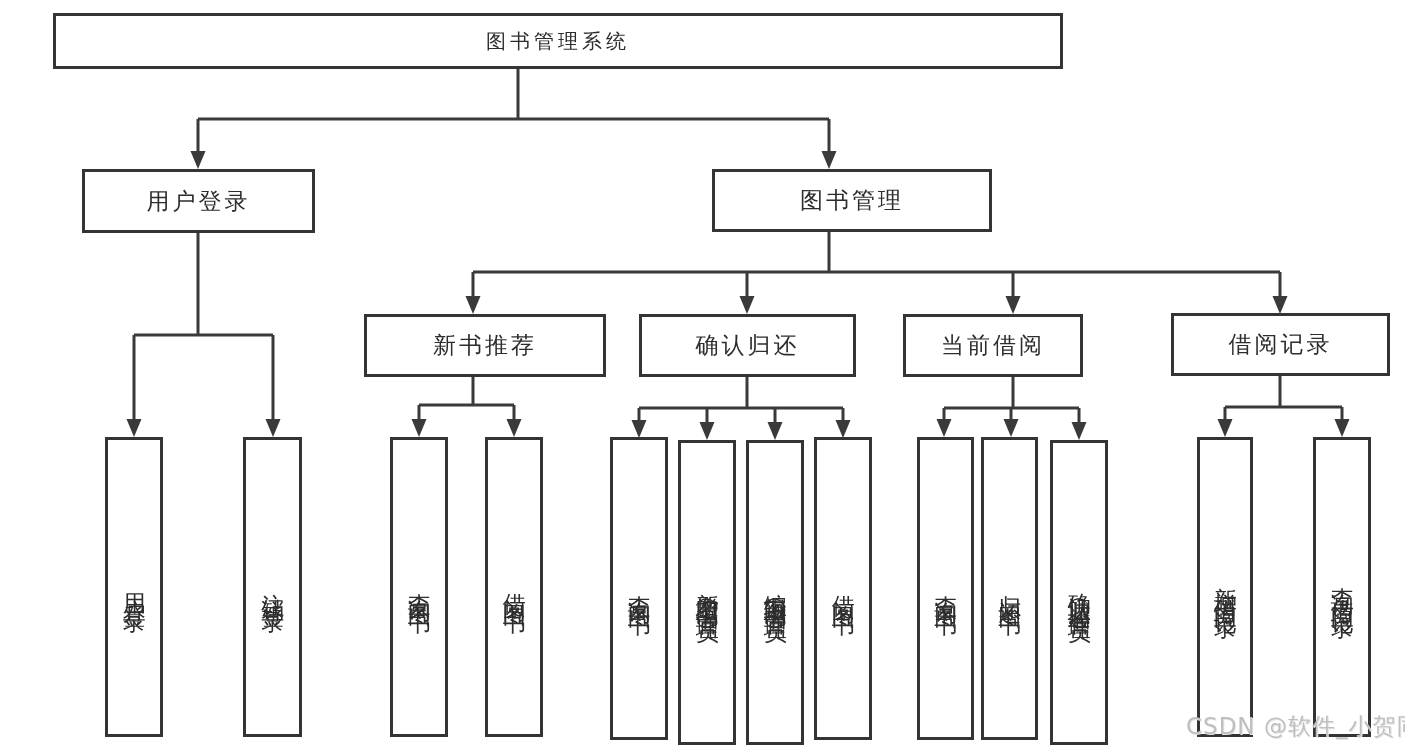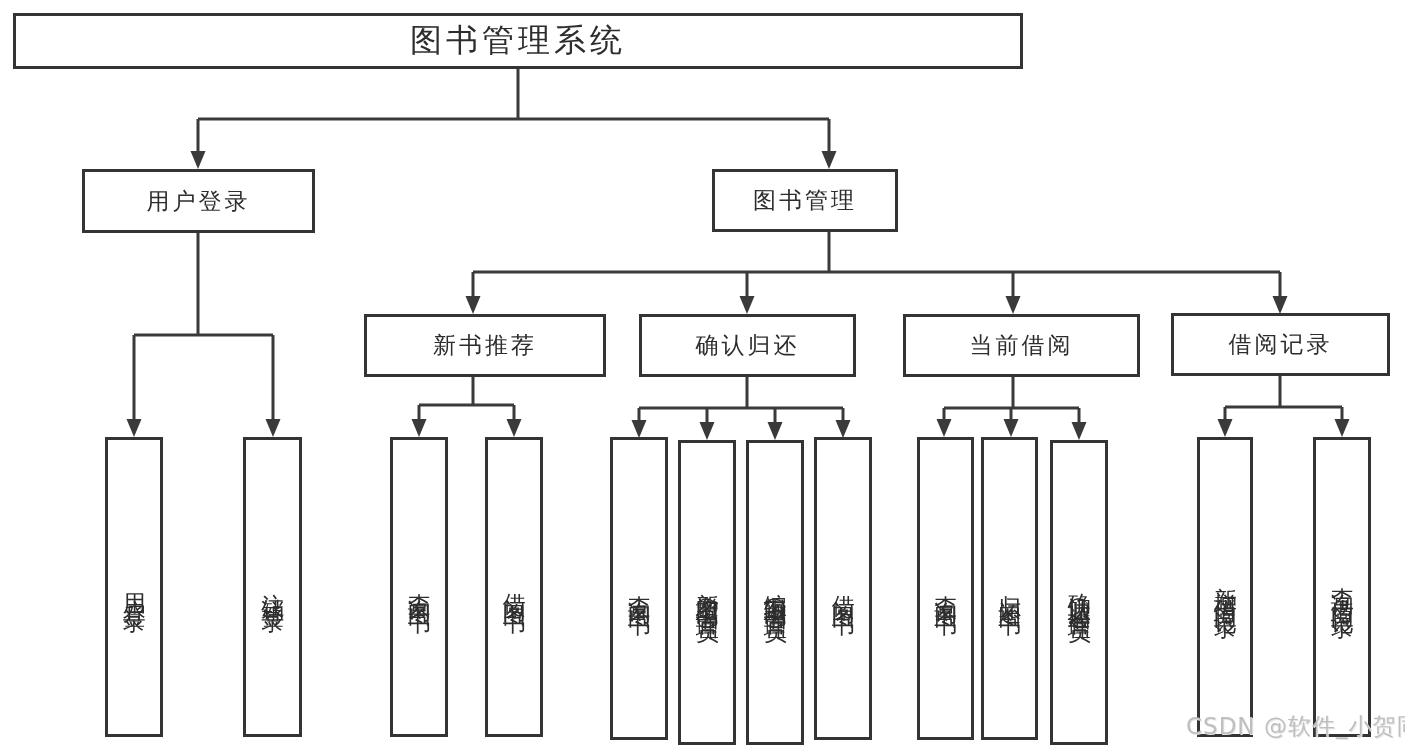--- a/index.html
+++ b/index.html
@@ -21,21 +21,21 @@
     background: #ffffff;
     border: 3px solid #343434;
     box-sizing: border-box;
     display: flex;
     align-items: center;
     justify-content: center;
     color: #2d2d2d;
     text-align: center;
   }
   .hbox  { font-size: 23px; letter-spacing: 3px; }
-  .rootbox { font-size: 32px; letter-spacing: 4px; }
+  .rootbox { font-size: 20px; letter-spacing: 4px; margin-left: 40px; }
   .vbox {
     writing-mode: vertical-rl;
     text-orientation: mixed;
     font-size: 23px;
     letter-spacing: 6px;
     line-height: 1.2;
   }
   .vbox.tight { letter-spacing: 4px; }
   .watermark {
     position: absolute;
@@ -89,25 +89,25 @@
       <polygon points="1003.5,419 1018.5,419 1011,437"></polygon>
       <polygon points="1071.5,422 1086.5,422 1079,440"></polygon>
       <polygon points="1217.5,419 1232.5,419 1225,437"></polygon>
       <polygon points="1334.5,419 1349.5,419 1342,437"></polygon>
     </g>
   </svg>
 
   <div class="box rootbox" style="left:13px; top:13px; width:1010px; height:56px;">图书管理系统</div>
 
   <div class="box hbox" style="left:82px; top:169px; width:233px; height:64px;">用户登录</div>
-  <div class="box hbox" style="left:712px; top:169px; width:186px; height:63px;">图书管理</div>
+  <div class="box hbox" style="left:712px; top:169px; width:280px; height:63px;">图书管理</div>
 
   <div class="box hbox" style="left:364px; top:314px; width:242px; height:63px;">新书推荐</div>
   <div class="box hbox" style="left:639px; top:314px; width:217px; height:63px;">确认归还</div>
-  <div class="box hbox" style="left:903px; top:314px; width:237px; height:63px;text-align:right;">当前借阅</div>
+  <div class="box hbox" style="left:903px; top:314px; width:180px; height:63px;text-align:right;">当前借阅</div>
   <div class="box hbox" style="left:1171px; top:313px; width:219px; height:63px;">借阅记录</div>
 
   <div class="box vbox" style="left:105px; top:437px; width:58px; height:300px;">用户登录</div>
   <div class="box vbox" style="left:243px; top:437px; width:59px; height:300px;">注销登录</div>
 
   <div class="box vbox" style="left:390px; top:437px; width:58px; height:300px;">查询图书</div>
   <div class="box vbox" style="left:485px; top:437px; width:58px; height:300px;">借阅图书</div>
 
   <div class="box vbox" style="left:610px; top:437px; width:58px; height:303px;">查询图书</div>
   <div class="box vbox tight" style="left:678px; top:440px; width:58px; height:305px;">新增图书（管理员）</div>

